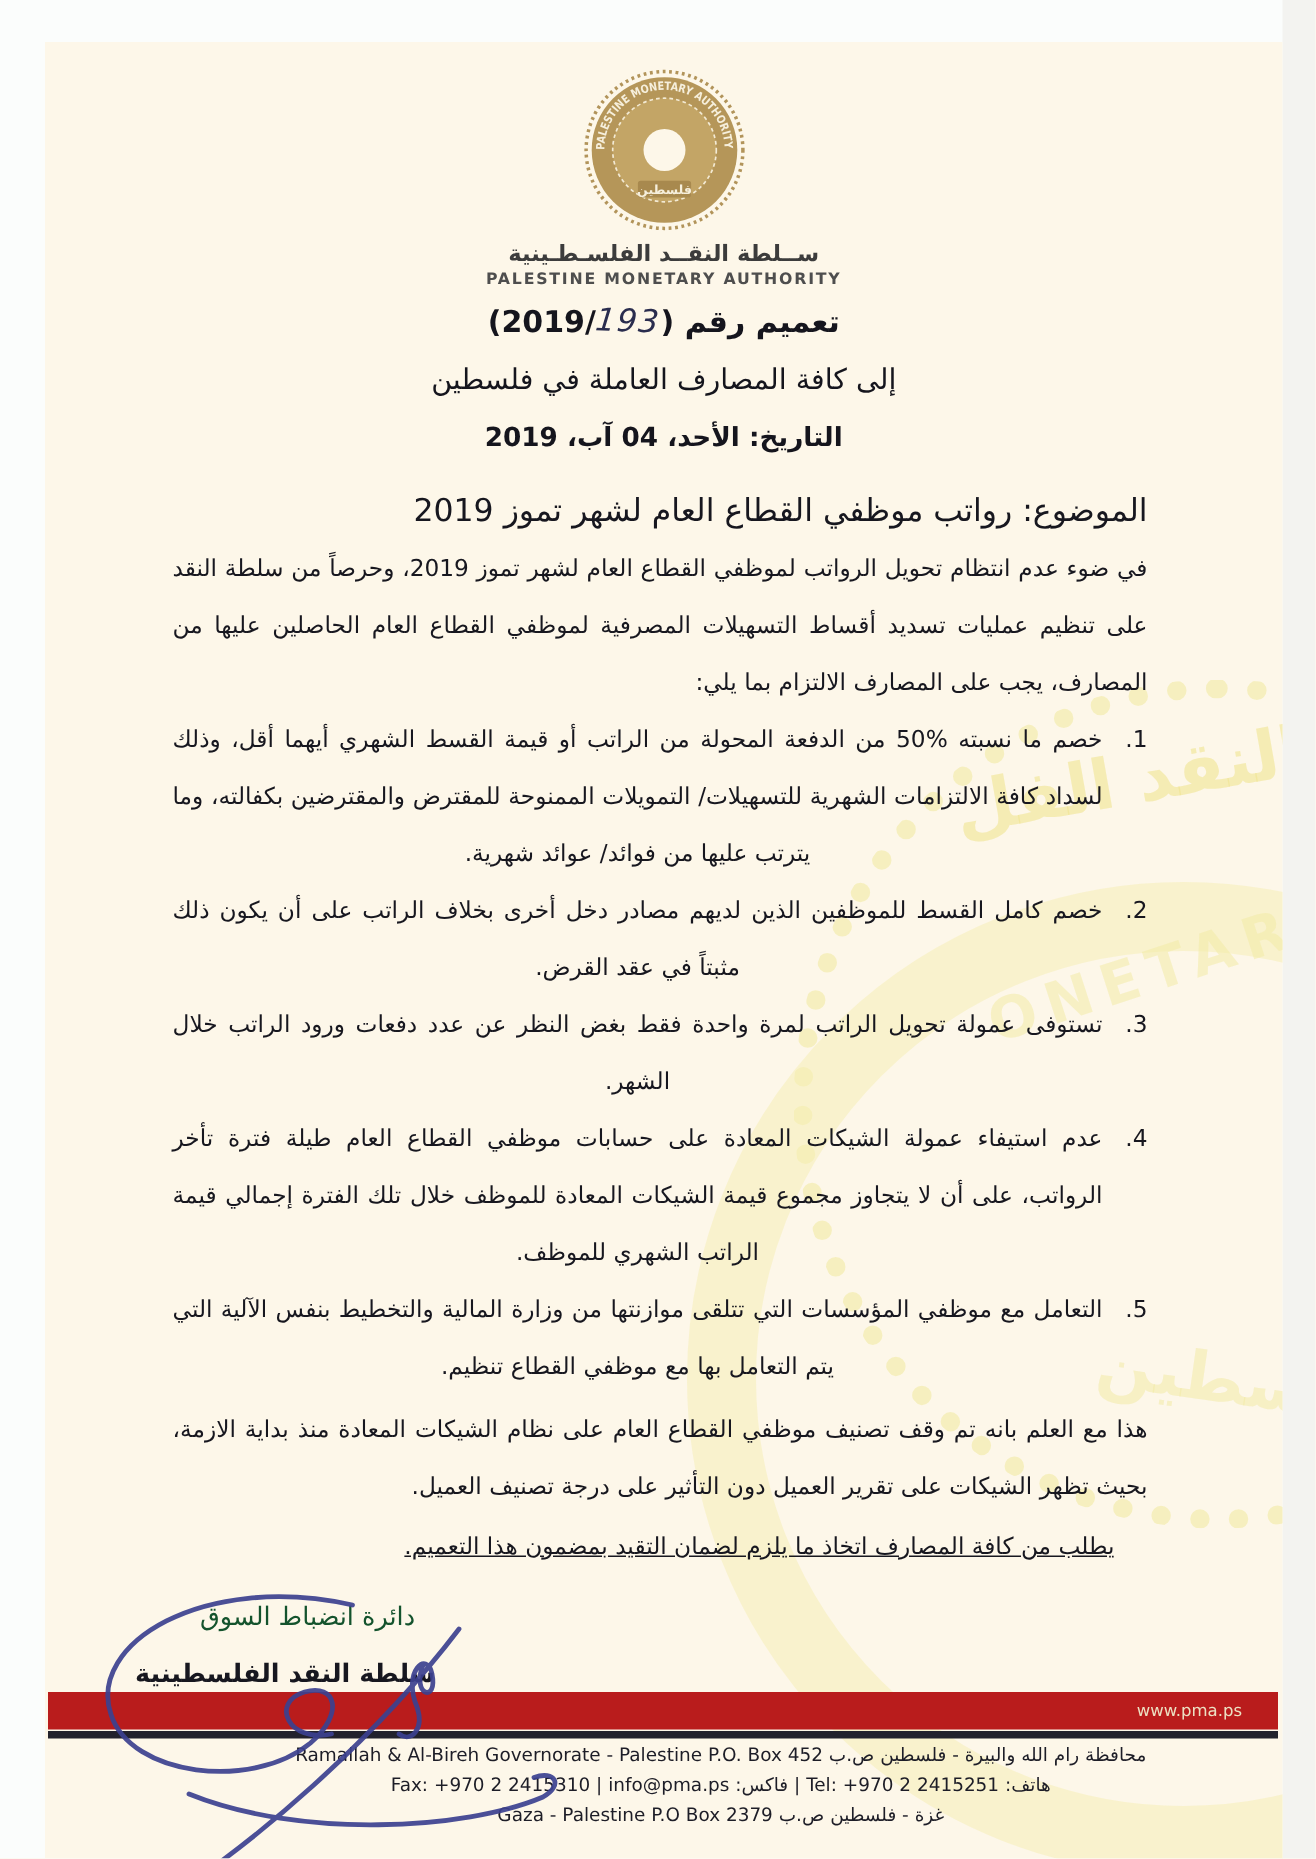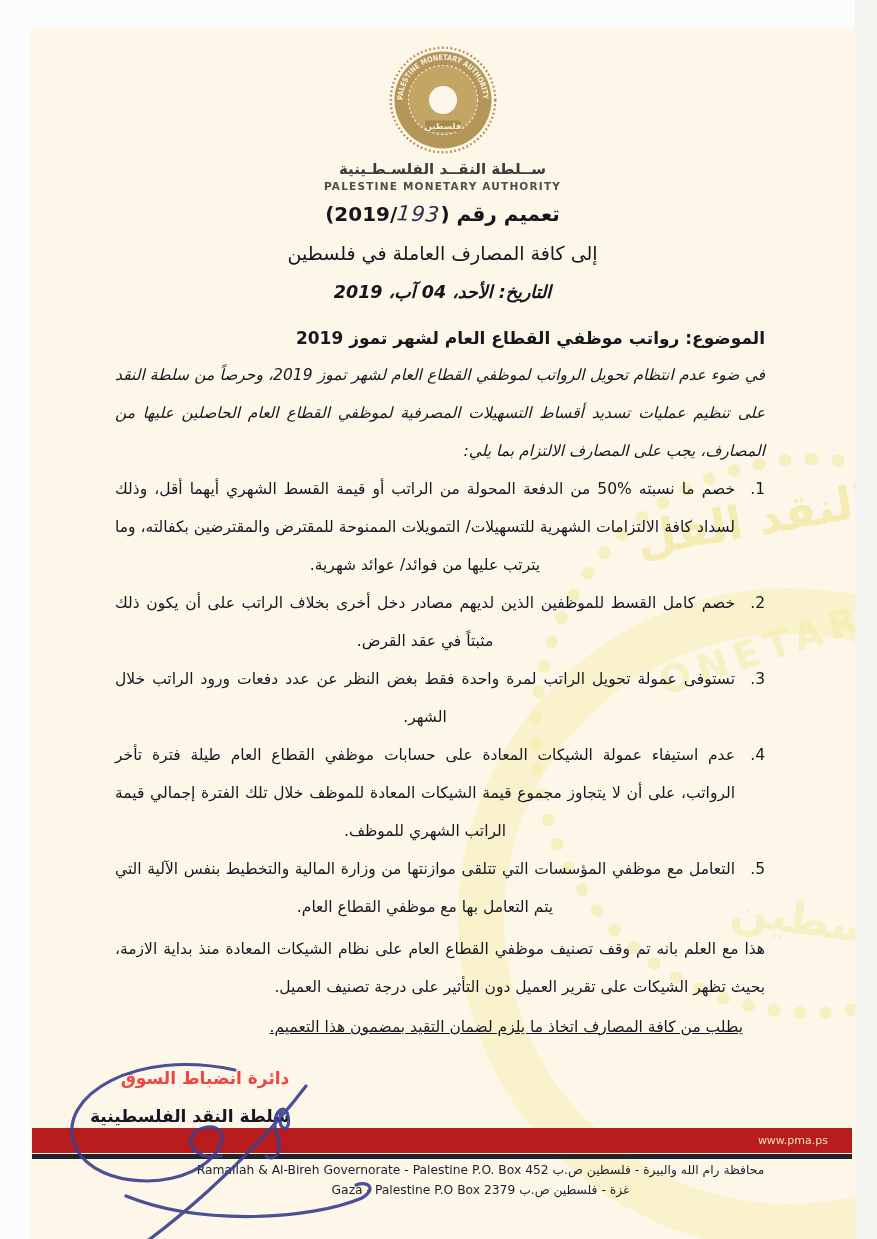--- a/index.html
+++ b/index.html
@@ -29,35 +29,35 @@
   
   .header{position:relative;text-align:center;padding-top:16px;z-index:2;}
   .seal{display:block;margin:0 auto;}
   .org-ar{margin-top:4px;font-size:15px;font-weight:bold;color:#3c3c3c;}
   .org-en{margin-top:2px;font-size:10.5px;letter-spacing:1.2px;color:#4e4e4e;font-weight:bold;}
   .title-block{position:relative;text-align:center;z-index:2;color:#15151d;}
   .circ-line{margin-top:10px;font-size:20px;font-weight:bold;}
   .hand-num{display:inline-block;font-style:italic;font-weight:400;color:#2a2d4e;
     transform:rotate(2deg) skewX(-4deg);font-size:21px;letter-spacing:1px;}
   .addressee{margin-top:16px;font-size:19px;font-weight:normal;}
-  .date-line{margin-top:18px;font-size:17.5px;font-weight:bold;font-style:italic;}
+  .date-line{margin-top:18px;font-size:17.5px;font-weight:bold;}
   
   .content{position:relative;z-index:2;margin:26px 90px 0 85px;color:#17171f;}
-  .subject{font-size:17px;font-weight:bold;text-align:right;margin-bottom:8px;}
+  .subject{font-size:21px;font-weight:normal;text-align:right;margin-bottom:8px;}
   .body-text{font-size:15.5px;line-height:38px;}
-  .intro{text-align:justify;text-align-last:right;font-style:italic;}
+  .intro{text-align:justify;text-align-last:right;}
   .item{display:flex;margin-top:0;}
   .item-num{flex:0 0 30px;text-align:right;}
   .item-text{flex:1;text-align:justify;text-align-last:center;}
   .closing1{margin-top:4px;text-align:justify;text-align-last:right;}
   .closing2{margin-top:2px;text-align:right;padding-left:30px;margin-right:22px;text-decoration:underline;}
   
   .sig-block{position:absolute;left:0;top:1030px;width:420px;height:210px;z-index:3;}
   .sig-line1{position:absolute;left:55px;top:10px;width:240px;text-align:center;
-    font-size:17px;font-weight:bold;color:#ef4444;}
+    font-size:17px;font-weight:normal;color:#14532d;}
   .sig-line2{position:absolute;left:35px;top:48px;width:250px;text-align:center;
     font-size:17px;font-weight:bold;color:#17171f;}
   .sig-ink{position:absolute;left:10px;top:-50px;}
   
   .band{position:absolute;left:2px;right:3px;top:1100px;height:25px;background:#b91c1c;z-index:2;
     text-align:right;}
   .band-url{display:inline-block;margin-right:24px;margin-top:6px;font-size:11px;color:#ece0c2;}
   .band-rule{position:absolute;left:2px;right:3px;top:1126px;height:5px;background:#22222d;z-index:2;}
   .footer-text{position:absolute;left:76px;right:0;top:1132px;text-align:center;z-index:2;
     color:#1d1d27;font-size:12.3px;line-height:20px;}
@@ -119,21 +119,21 @@
     <div class="body-text item">
       <span class="item-num" dir="rtl">3.</span>
       <span class="item-text">تستوفى عمولة تحويل الراتب لمرة واحدة فقط بغض النظر عن عدد دفعات ورود الراتب خلال الشهر.</span>
     </div>
     <div class="body-text item">
       <span class="item-num" dir="rtl">4.</span>
       <span class="item-text">عدم استيفاء عمولة الشيكات المعادة على حسابات موظفي القطاع العام طيلة فترة تأخر الرواتب، على أن لا يتجاوز مجموع قيمة الشيكات المعادة للموظف خلال تلك الفترة إجمالي قيمة الراتب الشهري للموظف.</span>
     </div>
     <div class="body-text item">
       <span class="item-num" dir="rtl">5.</span>
-      <span class="item-text">التعامل مع موظفي المؤسسات التي تتلقى موازنتها من وزارة المالية والتخطيط بنفس الآلية التي يتم التعامل بها مع موظفي القطاع العام.</span>
+      <span class="item-text">التعامل مع موظفي المؤسسات التي تتلقى موازنتها من وزارة المالية والتخطيط بنفس الآلية التي يتم التعامل بها مع موظفي القطاع تنظيم.</span>
     </div>
 
     <div class="body-text closing1">هذا مع العلم بانه تم وقف تصنيف موظفي القطاع العام على نظام الشيكات المعادة منذ بداية الازمة، بحيث تظهر الشيكات على تقرير العميل دون التأثير على درجة تصنيف العميل.</div>
     <div class="body-text closing2">يطلب من كافة المصارف اتخاذ ما يلزم لضمان التقيد بمضمون هذا التعميم.</div>
   </div>
 
   <div class="sig-block">
     <div class="sig-line1" dir="rtl">دائرة انضباط السوق</div>
     <div class="sig-line2" dir="rtl">سلطة النقد الفلسطينية</div>
     <svg class="sig-ink" width="380" height="290" viewBox="0 0 380 290">
@@ -146,16 +146,17 @@
     </svg>
   </div>
 
   <div class="band">
     <span class="band-url">www.pma.ps</span>
   </div>
   <div class="band-rule"></div>
 
   <div class="footer-text">
     <div dir="rtl">محافظة رام الله والبيرة - فلسطين ص.ب Ramallah &amp; Al-Bireh Governorate - Palestine P.O. Box 452</div>
+    <div dir="rtl">هاتف: Tel: +970 2 2415251 | فاكس: Fax: +970 2 2415310 | info@pma.ps</div>
     <div dir="rtl">غزة - فلسطين ص.ب Gaza - Palestine P.O Box 2379</div>
   </div>
 
 </div>
 
 </body></html>

